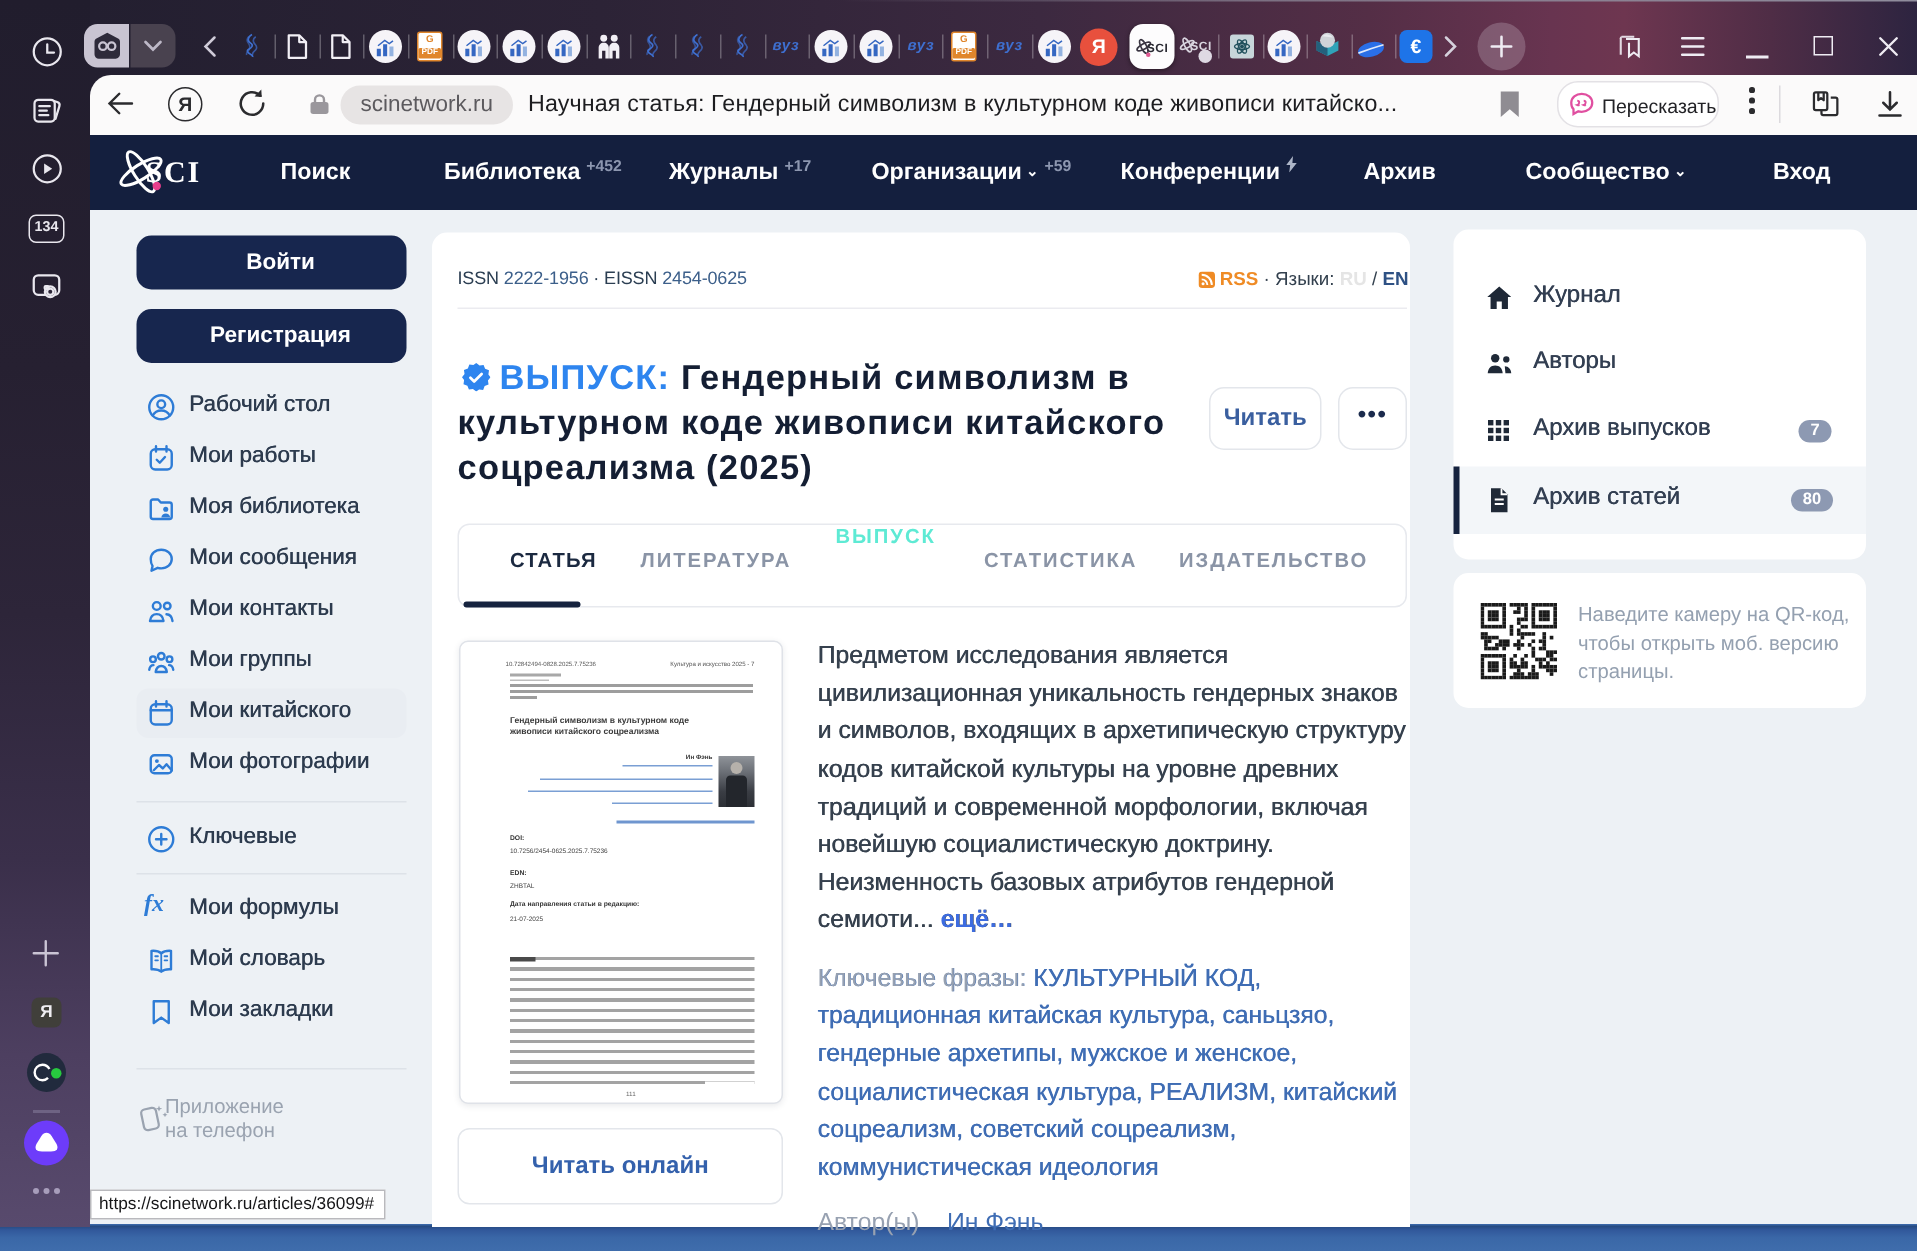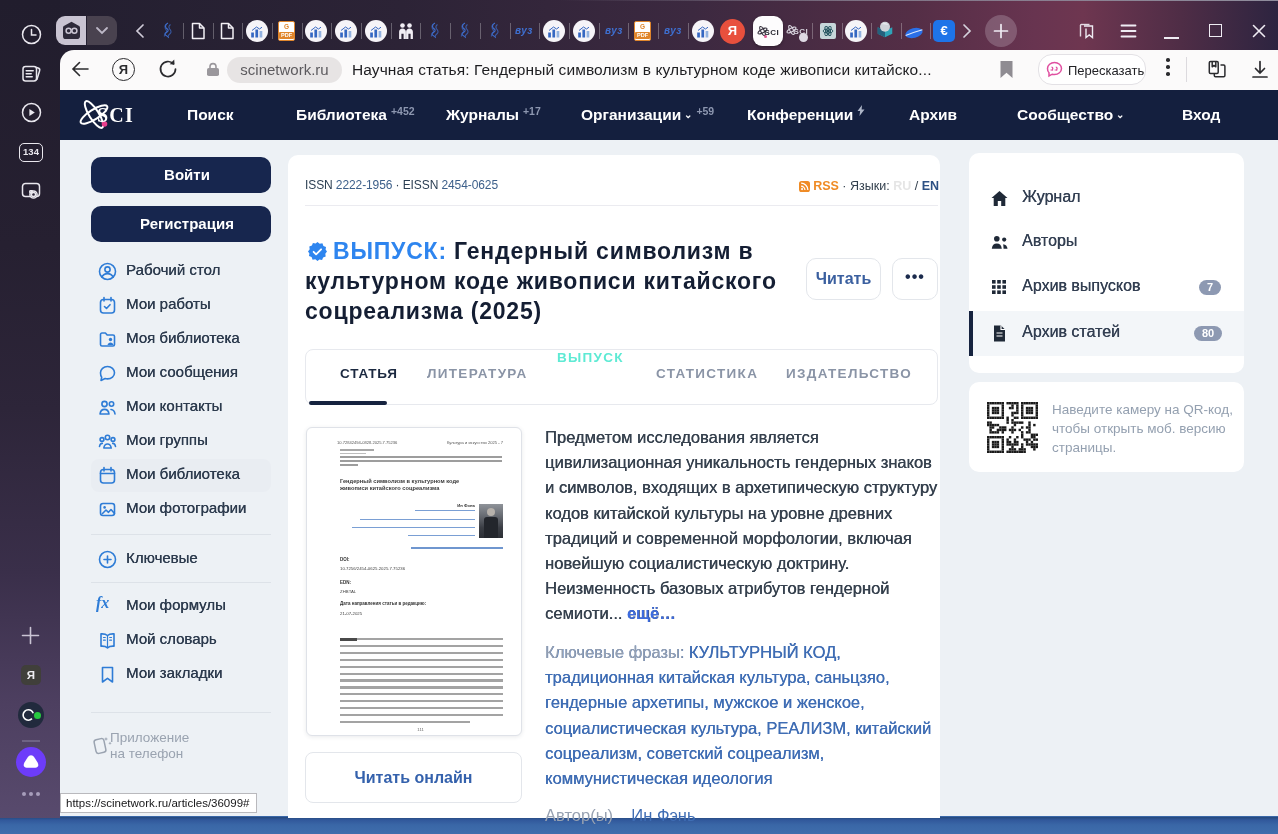--- a/index.html
+++ b/index.html
@@ -127,21 +127,21 @@
         <path d="M5.8 16c.4-2.6 1.8-4 3.7-4s3.3 1.4 3.7 4z"></path>
         <path d="M1.5 14.5c.3-2 1.3-3.1 2.8-3.1M17.5 14.5c-.3-2-1.3-3.1-2.8-3.1"></path>
       </svg>
       <span class="lbl">Мои группы</span>
     </div>
   <div class="mrow" style="top:458px">
       <svg width="19" height="19" viewBox="0 0 19 19" fill="none" stroke="#2e7cd6" stroke-width="1.6" stroke-linecap="round" stroke-linejoin="round">
         <rect x="2.5" y="3.5" width="14" height="13.5" rx="3"></rect>
         <path d="M6 1.5v3.5M13 1.5v3.5M2.5 7.5h14"></path>
       </svg>
-      <span class="lbl">Мои библиотека</span>
+      <span class="lbl">Мои китайского</span>
     </div>
   <div class="mrow" style="top:492px">
       <svg width="19" height="19" viewBox="0 0 19 19" fill="none" stroke="#2e7cd6" stroke-width="1.6" stroke-linecap="round" stroke-linejoin="round">
         <rect x="2.5" y="3.5" width="14" height="12" rx="2.5"></rect>
         <circle cx="6.6" cy="7.4" r="1.3" fill="#2e7cd6" stroke="none"></circle>
         <path d="M4.5 13.5l3.5-3.5 2.5 2.3 2.5-2.8 3.5 4"></path>
       </svg>
       <span class="lbl">Мои фотографии</span>
     </div>
   <div class="mrow" style="top:542px">

